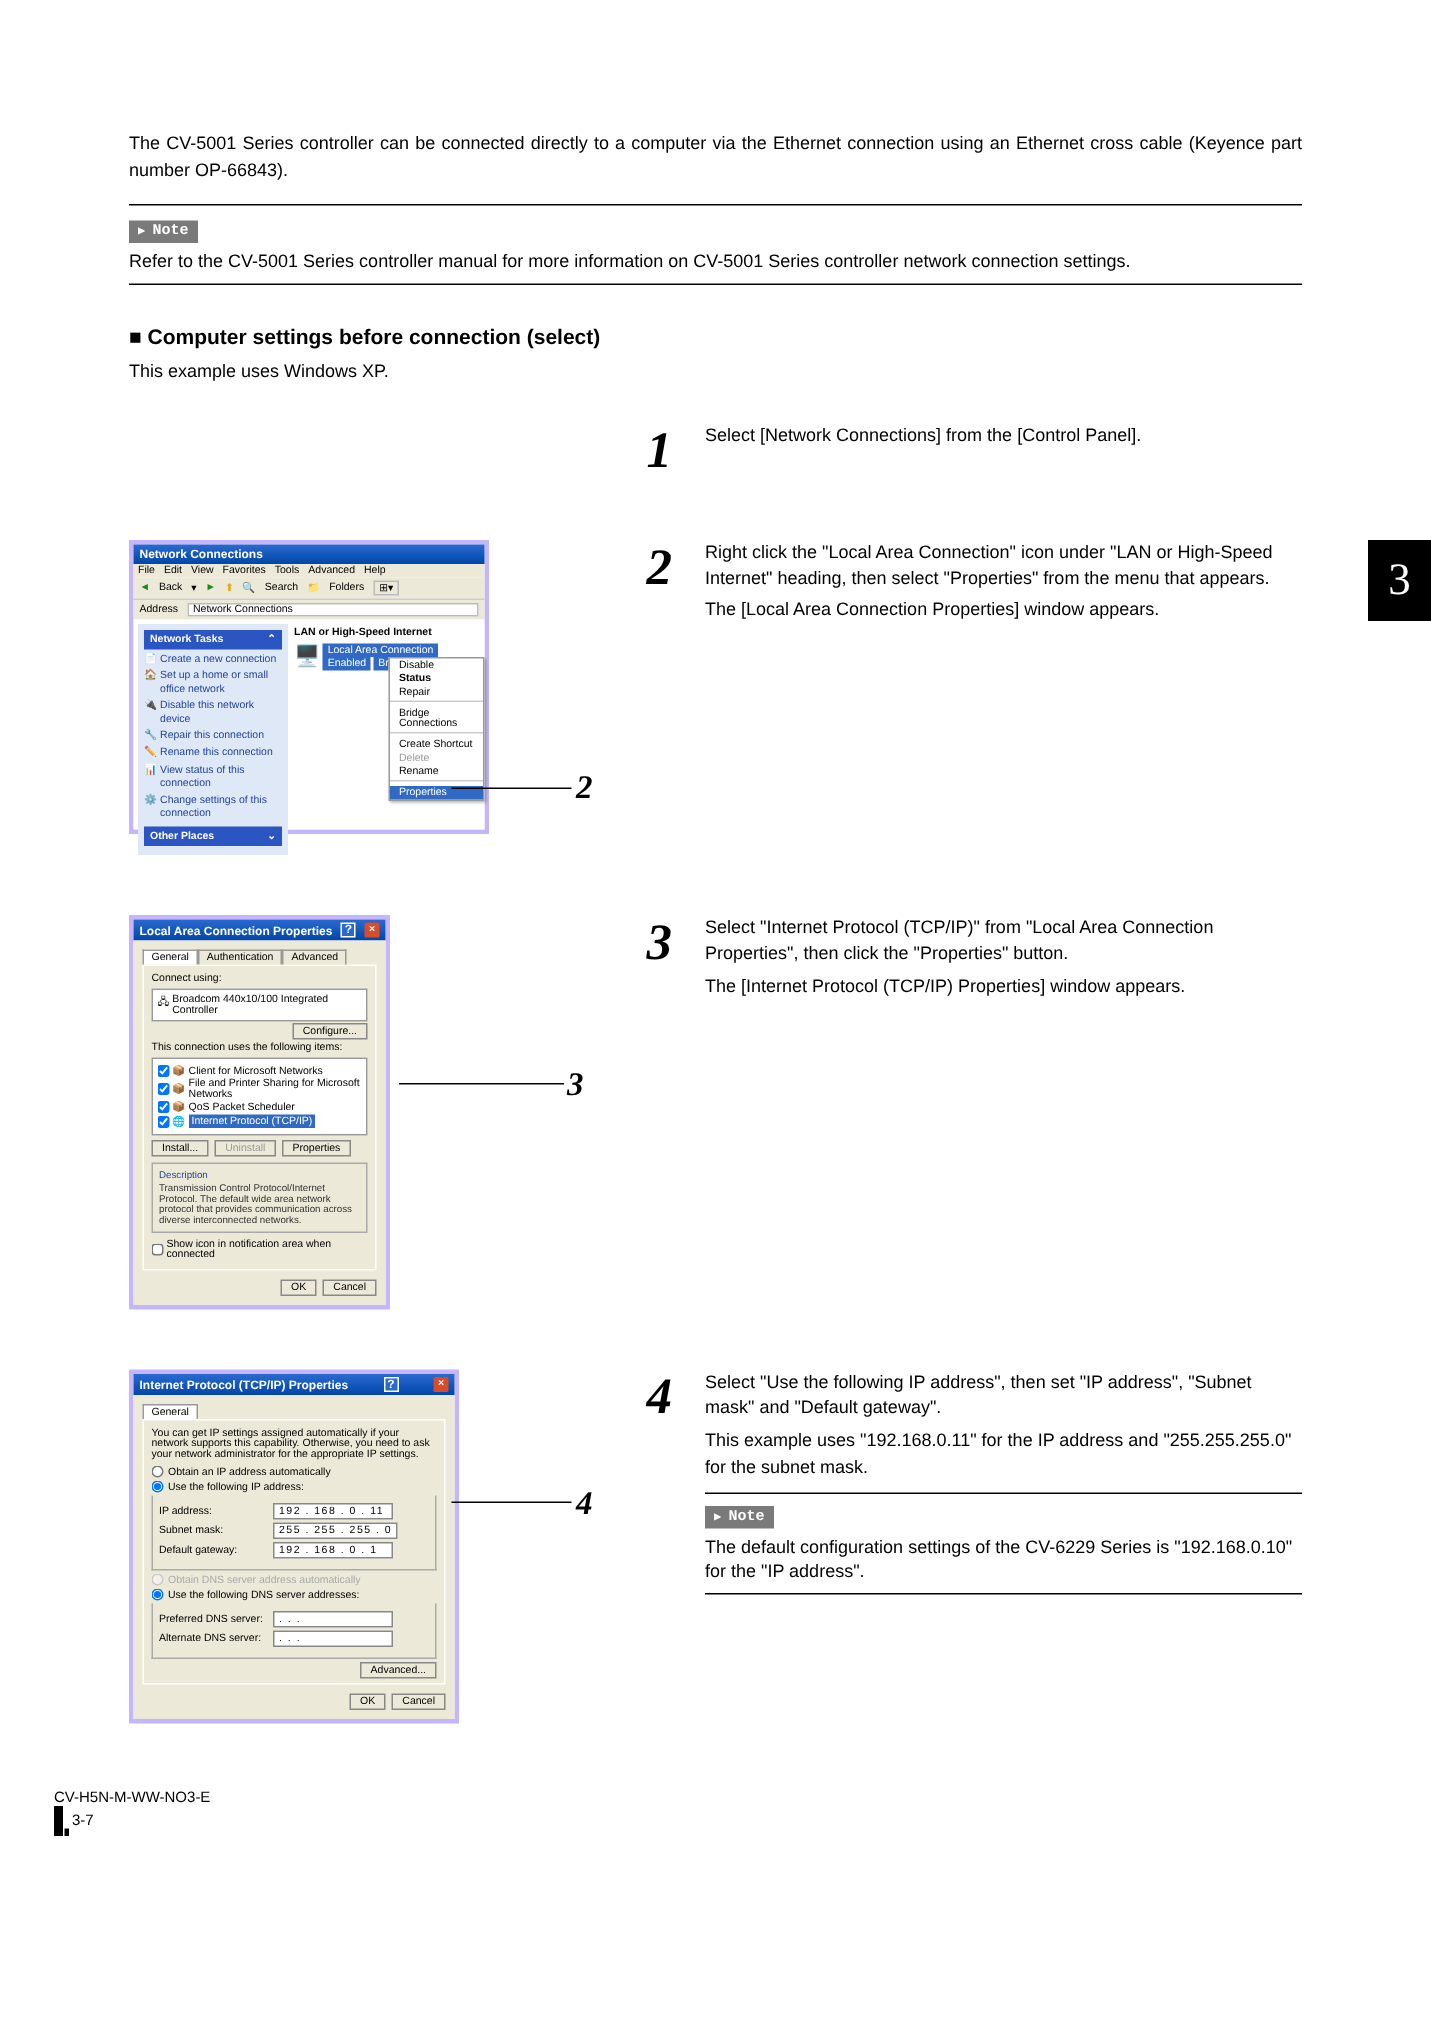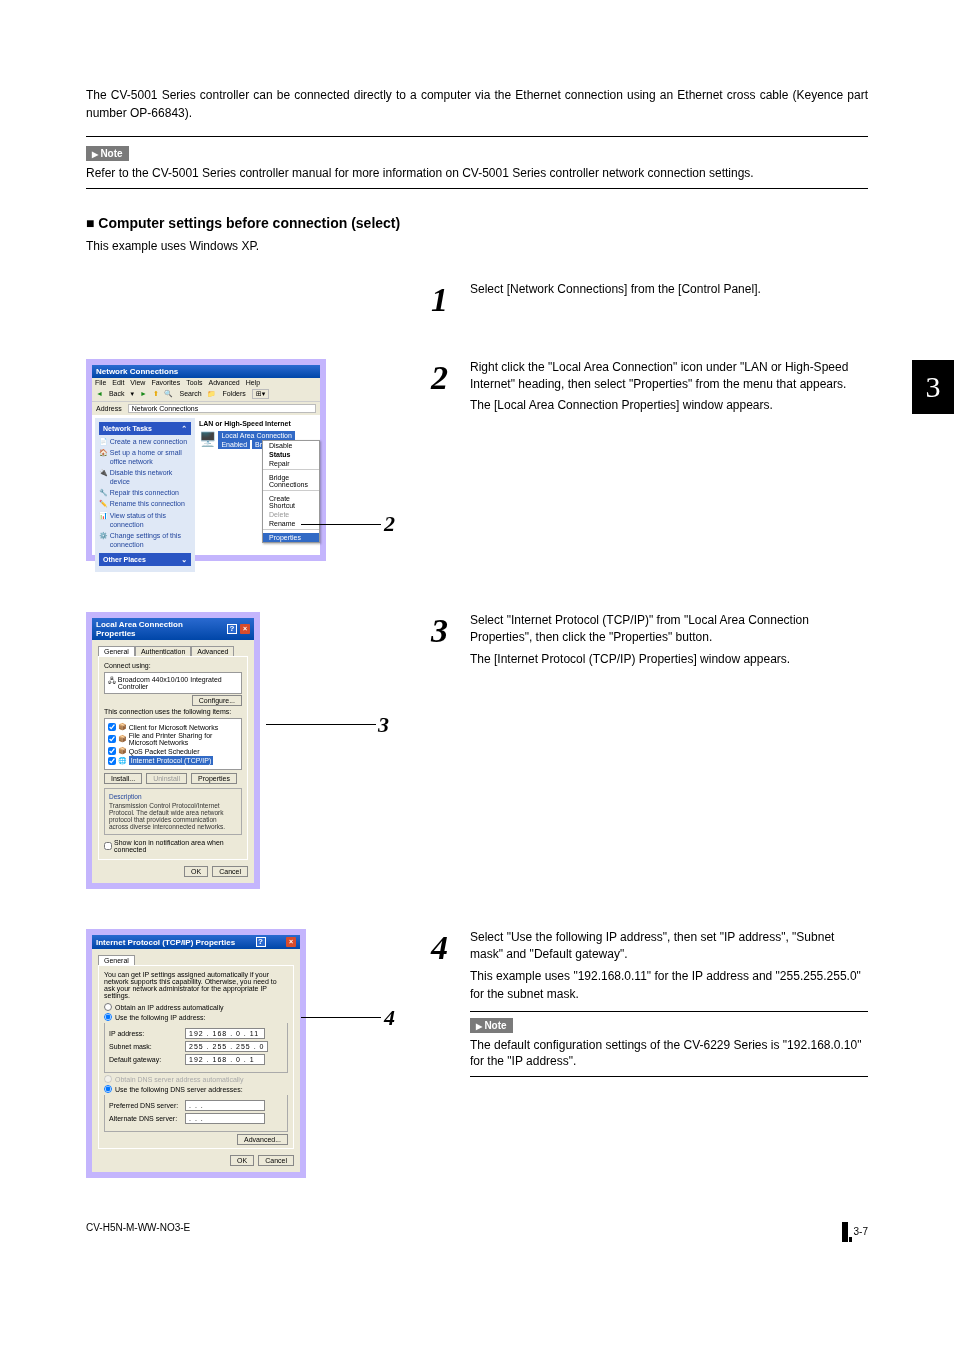--- a/index.html
+++ b/index.html
@@ -1,36 +1,36 @@
 <!DOCTYPE html>
 <html><head>
   <meta charset="utf-8">
   <style>
     * { margin: 0; padding: 0; box-sizing: border-box; }
     body { font-family: Arial, Helvetica, sans-serif; background: #fff; width: 954px; margin: 0 auto; position: relative; }
     .page-wrap { padding: 86px 86px 30px 86px; position: relative; }
     .title-bar { background: #4d4d4d; color: #fff; padding: 8px 12px; font-size: 17px; font-weight: bold; margin-bottom: 18px; }
     .intro-p { font-size: 12px; line-height: 1.5; text-align: justify; margin-bottom: 14px; }
     .rule { border: 0; border-top: 1px solid #000; margin: 6px 0; }
-    .note-tag { display: inline-block; background: #7a7a7a; color: #fff; font-size: 10px; padding: 2px 6px; margin-bottom: 4px; font-weight: bold; }
+    .note-tag { display: inline-block; background: #7a7a7a; color: #fff; font-size: 10px; padding: 2px 6px; margin-bottom: 4px; font-weight: bold; font-family: Liberation Mono, monospace; }
     .note-tag::before { content: "▶ "; font-size: 8px; }
     .note-body { font-size: 12px; line-height: 1.4; margin-bottom: 6px; }
     .sub-head { font-weight: bold; font-size: 14px; margin: 26px 0 8px 0; }
     .sub-head::before { content: "■ "; }
     .small-p { font-size: 12px; margin-bottom: 28px; }
 
     .step { display: flex; margin-bottom: 40px; gap: 22px; }
     .step-left { width: 320px; flex: 0 0 320px; position: relative; }
     .big-num-right { font-family: "Times New Roman", serif; font-weight: bold; font-size: 34px; width: 20px; text-align: right; flex: 0 0 20px; font-style: italic; }
     .step-text { flex: 1; font-size: 12px; }
     .step-title-t { font-weight: normal; margin-bottom: 4px; line-height: 1.4; }
     .step-after { line-height: 1.5; margin-bottom: 8px; }
 
     
-    .shot { border: 6px solid #c4b5fd; background: #fdfdfd; font-size: 7px; position: relative; }
+    .shot { border: 3px solid #c4b5fd; background: #fdfdfd; font-size: 7px; position: relative; }
     .shot .titlebar { background: linear-gradient(#2a6ad0,#0046a8); color: #fff; padding: 2px 4px; font-weight: bold; font-size: 8px; display:flex; align-items:center; gap:3px;}
     .shot .close-x { margin-left:auto; background:#d84c2c; color:#fff; width:10px; height:10px; text-align:center; line-height:10px; border-radius:1px; font-size:7px;}
     .shot .menubar { background: #ece9d8; padding: 1px 3px; font-size: 7px; display:flex; gap:6px; color:#000; }
     .shot .toolbar { background: #ece9d8; padding: 2px 4px; font-size:7px; display:flex; gap:6px; align-items:center; color:#000;}
     .shot .body { background: #fff; padding: 3px; color:#000; }
     .net-tasks { background: #dfe8f6; color:#22459c; padding:4px; font-size:7px; width:100px; float:left; margin-right:4px; line-height:1.3;}
     .net-head { background:#2a55c3; color:#fff; padding:2px 4px; font-weight:bold; margin-bottom:2px; display:flex; justify-content:space-between;}
     .net-item { margin:2px 0; display:flex; align-items:flex-start; gap:2px;}
     .netmain { margin-left:104px; }
     .netmain-head { font-weight:bold; font-size:7px; margin:2px 0 4px 0;}
@@ -65,21 +65,21 @@
 
     
     .callout { position:absolute; border-top:1px solid #000; }
     .callout-num { position:absolute; font-family: "Times New Roman", serif; font-weight: bold; font-size: 22px; font-style:italic;}
 
     
     .chapter-tab { position:absolute; right:0; top:360px; width:42px; height:54px; background:#000; }
     .chapter-tab span { display:block; color:#fff; font-family:"Times New Roman",serif; font-size:30px; text-align:center; line-height:54px; }
 
     
-    .footer { display:flex; justify-content:space-between; font-size:10px; padding: 4px 86px 20px 86px; }
+    .footer { display:flex; justify-content:space-between; font-size:10px; padding: 4px 86px 20px 36px; flex-direction: column; }
     .footer .bar { display:inline-block; width:6px; height:20px; background:#000; vertical-align:middle; margin-right:6px; position:relative;}
     .footer .bar::after{ content:""; position:absolute; background:#000; width:3px; height:5px; right:-4px; bottom:0;}
     .clearfix::after { content:""; display:block; clear:both;}
   </style>
 </head>
 <body>
 
 <div class="chapter-tab">
     <span>3</span>
   </div>

